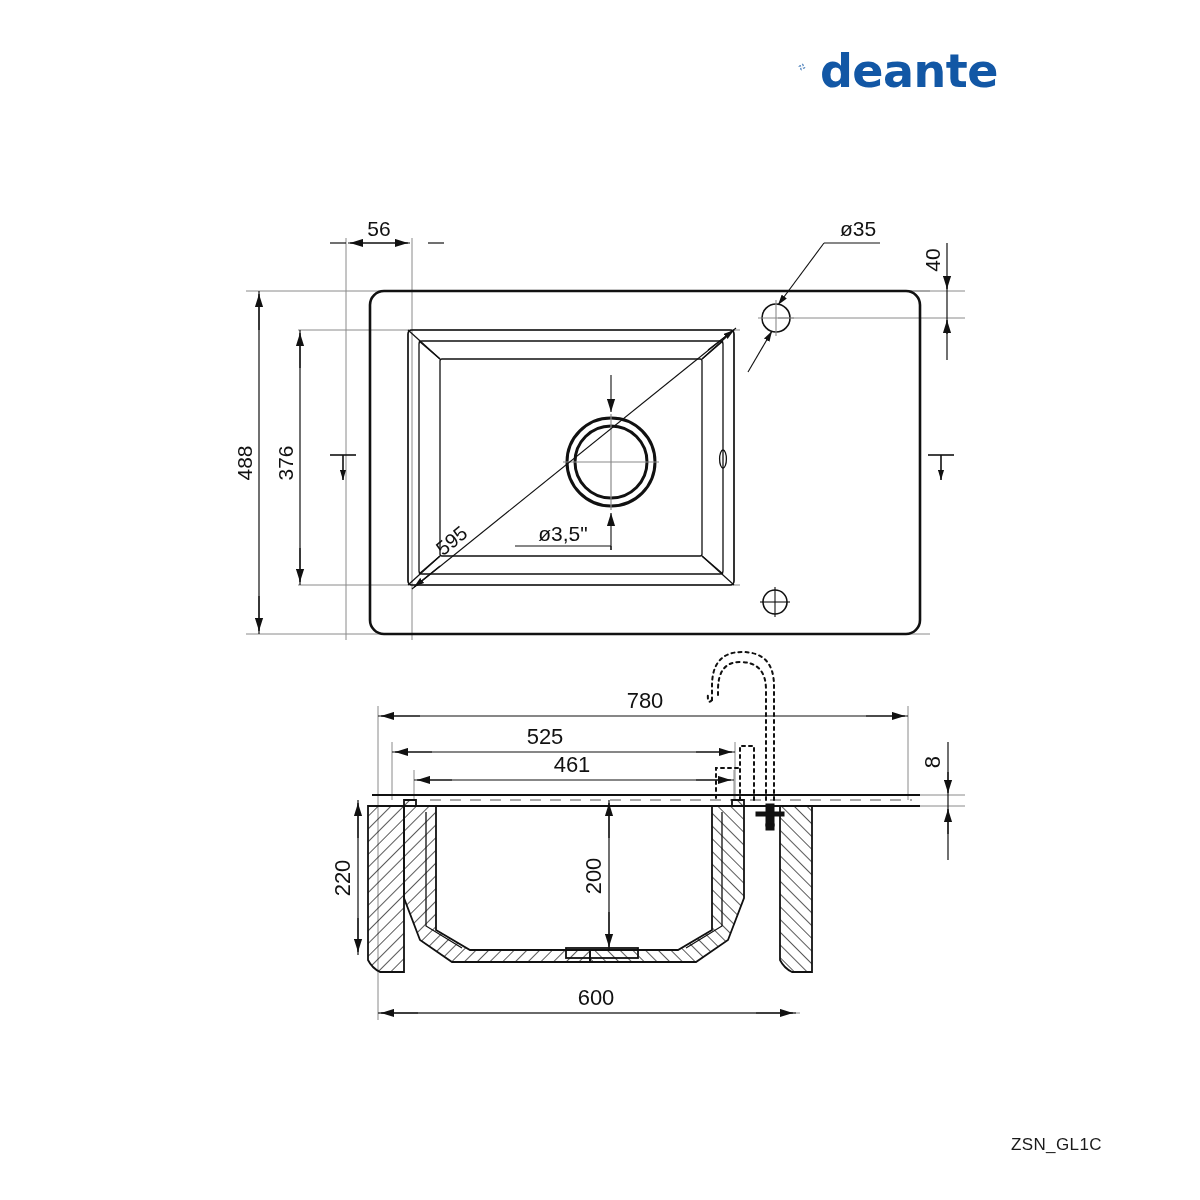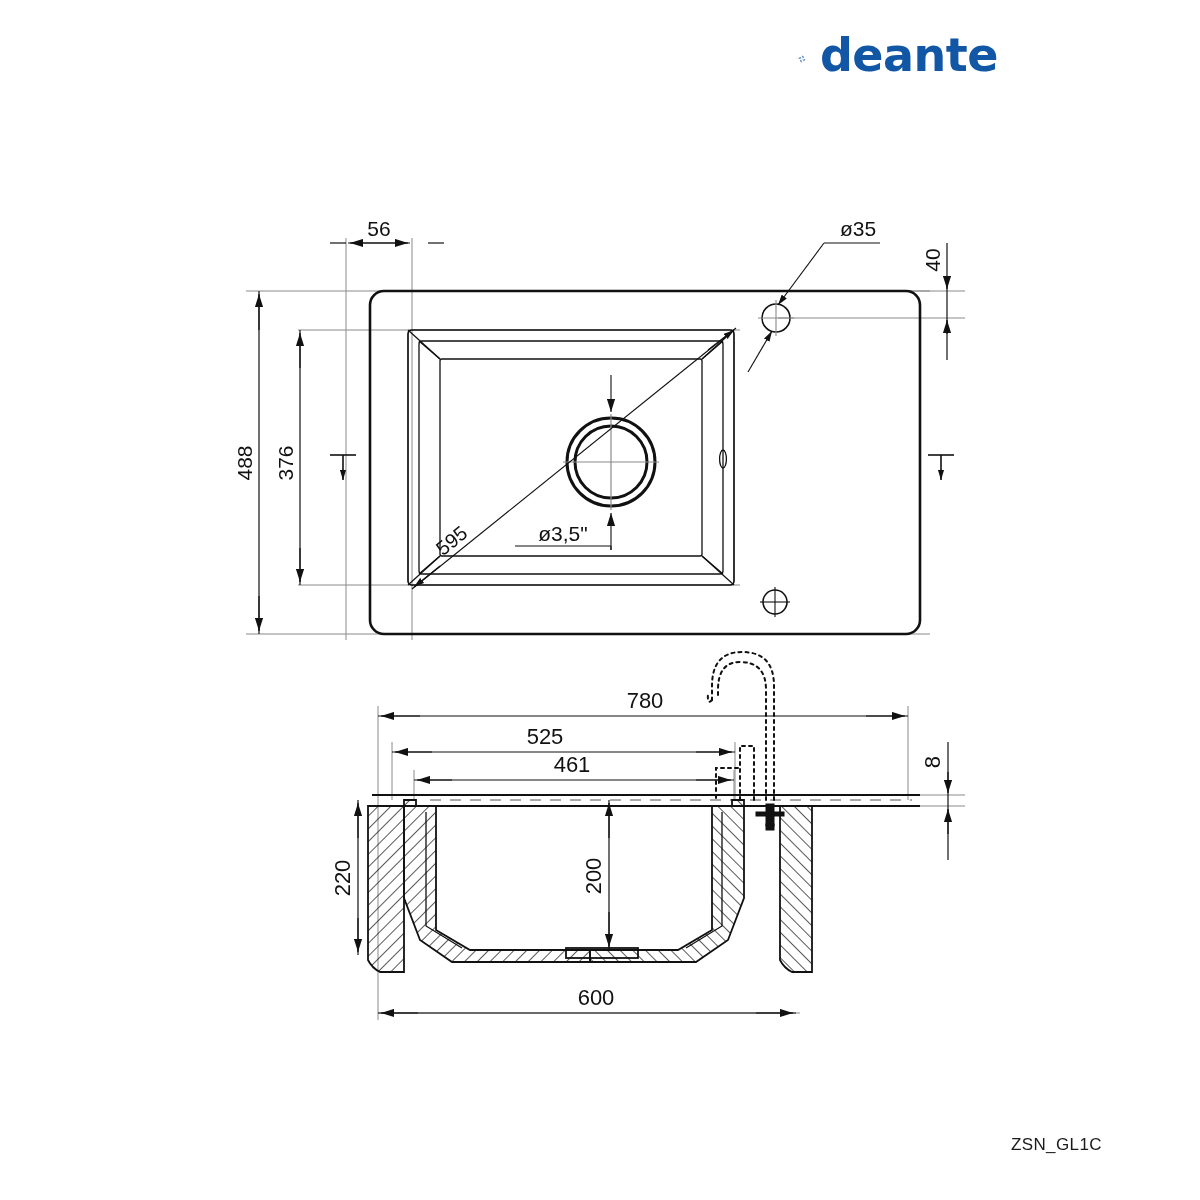--- a/index.html
+++ b/index.html
@@ -22,21 +22,21 @@
     width: 1200px;
     height: 1200px;
   }
   .brand-wrap {
     position: absolute;
     left: 798px;
     top: 32px;
     width: 200px;
     height: 62px;
     display: flex;
-    align-items: flex-start;
+    align-items: flex-end;
     gap: 14px;
   }
   .brand-mark { width: 54px; height: 54px; display:block; }
   .brand-text {
     font-family: "DejaVu Sans", sans-serif;
     font-size: 46px;
     font-weight: 700;
     letter-spacing: -0.5px;
     color: #1257a5;
     line-height: 1;

